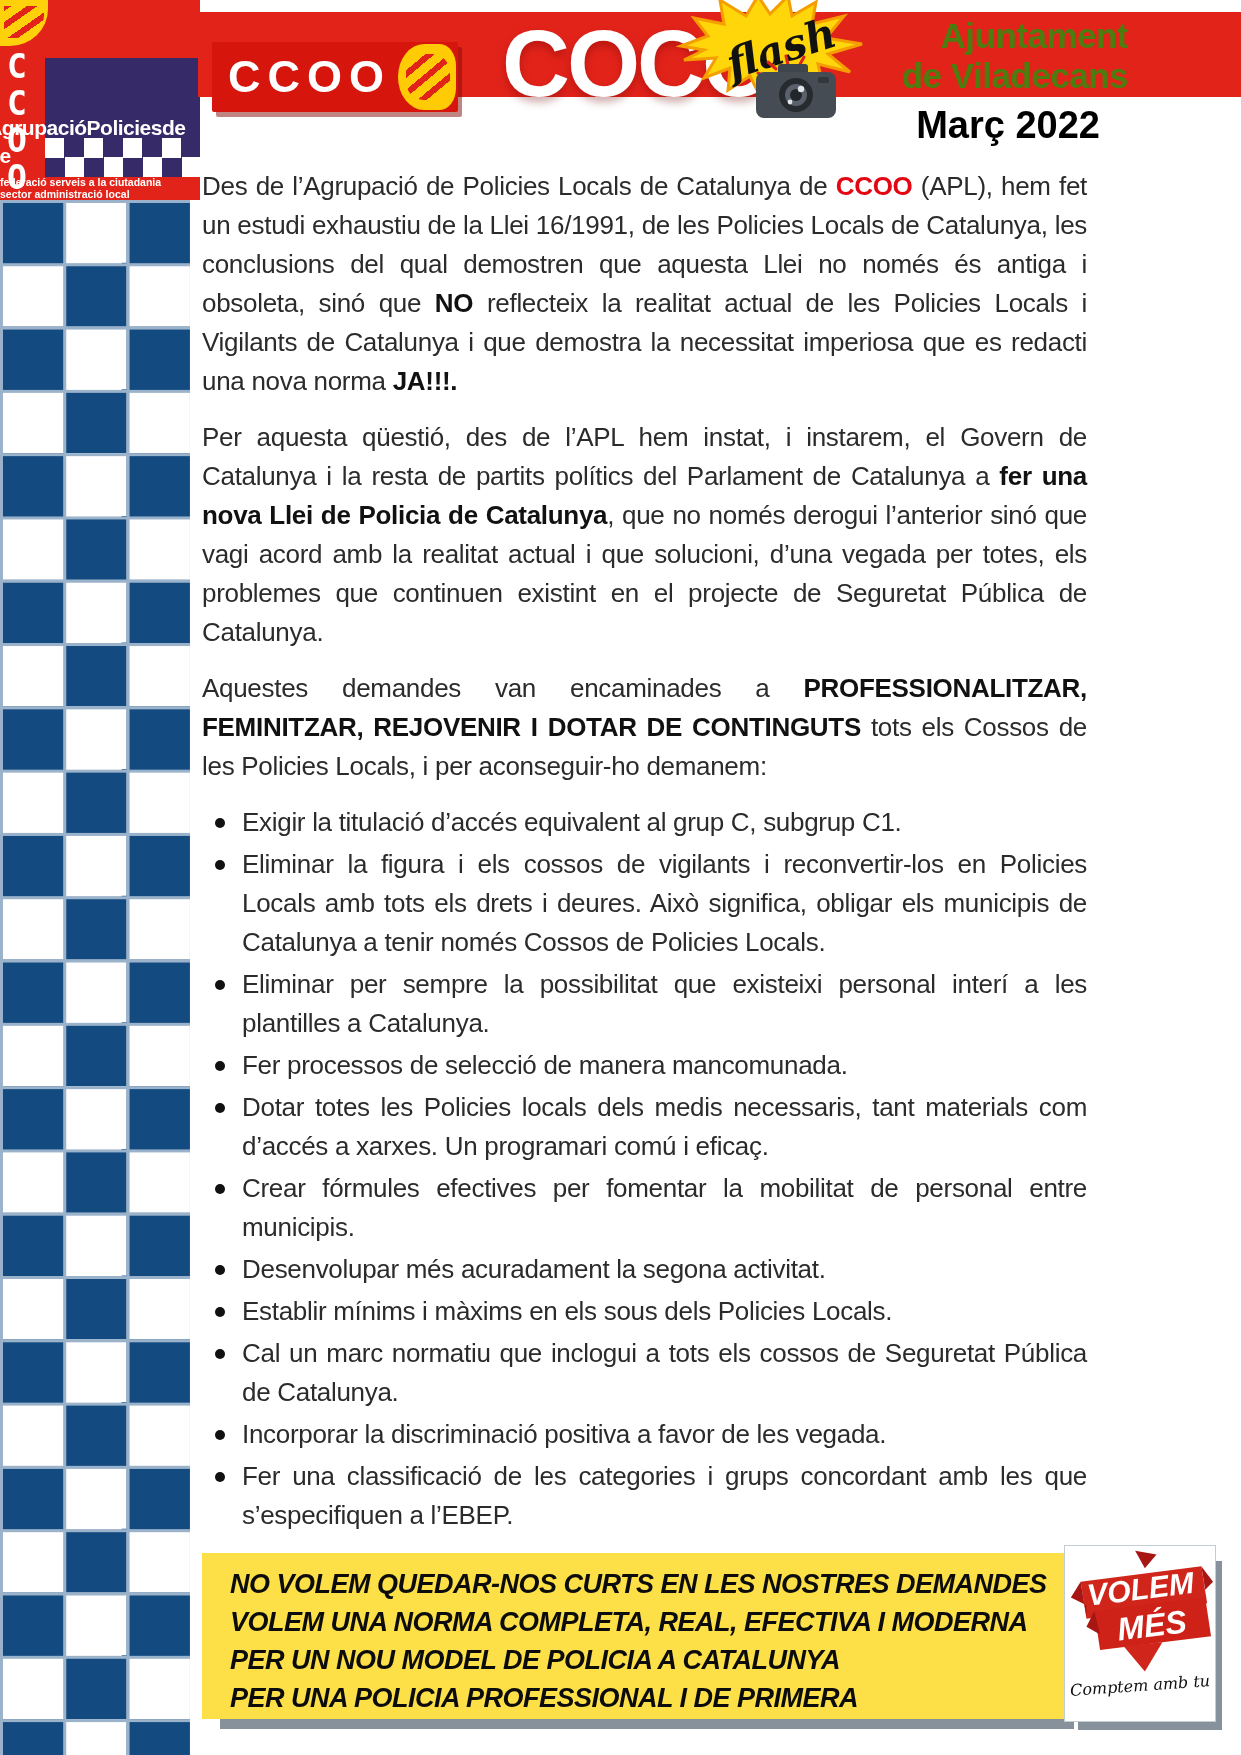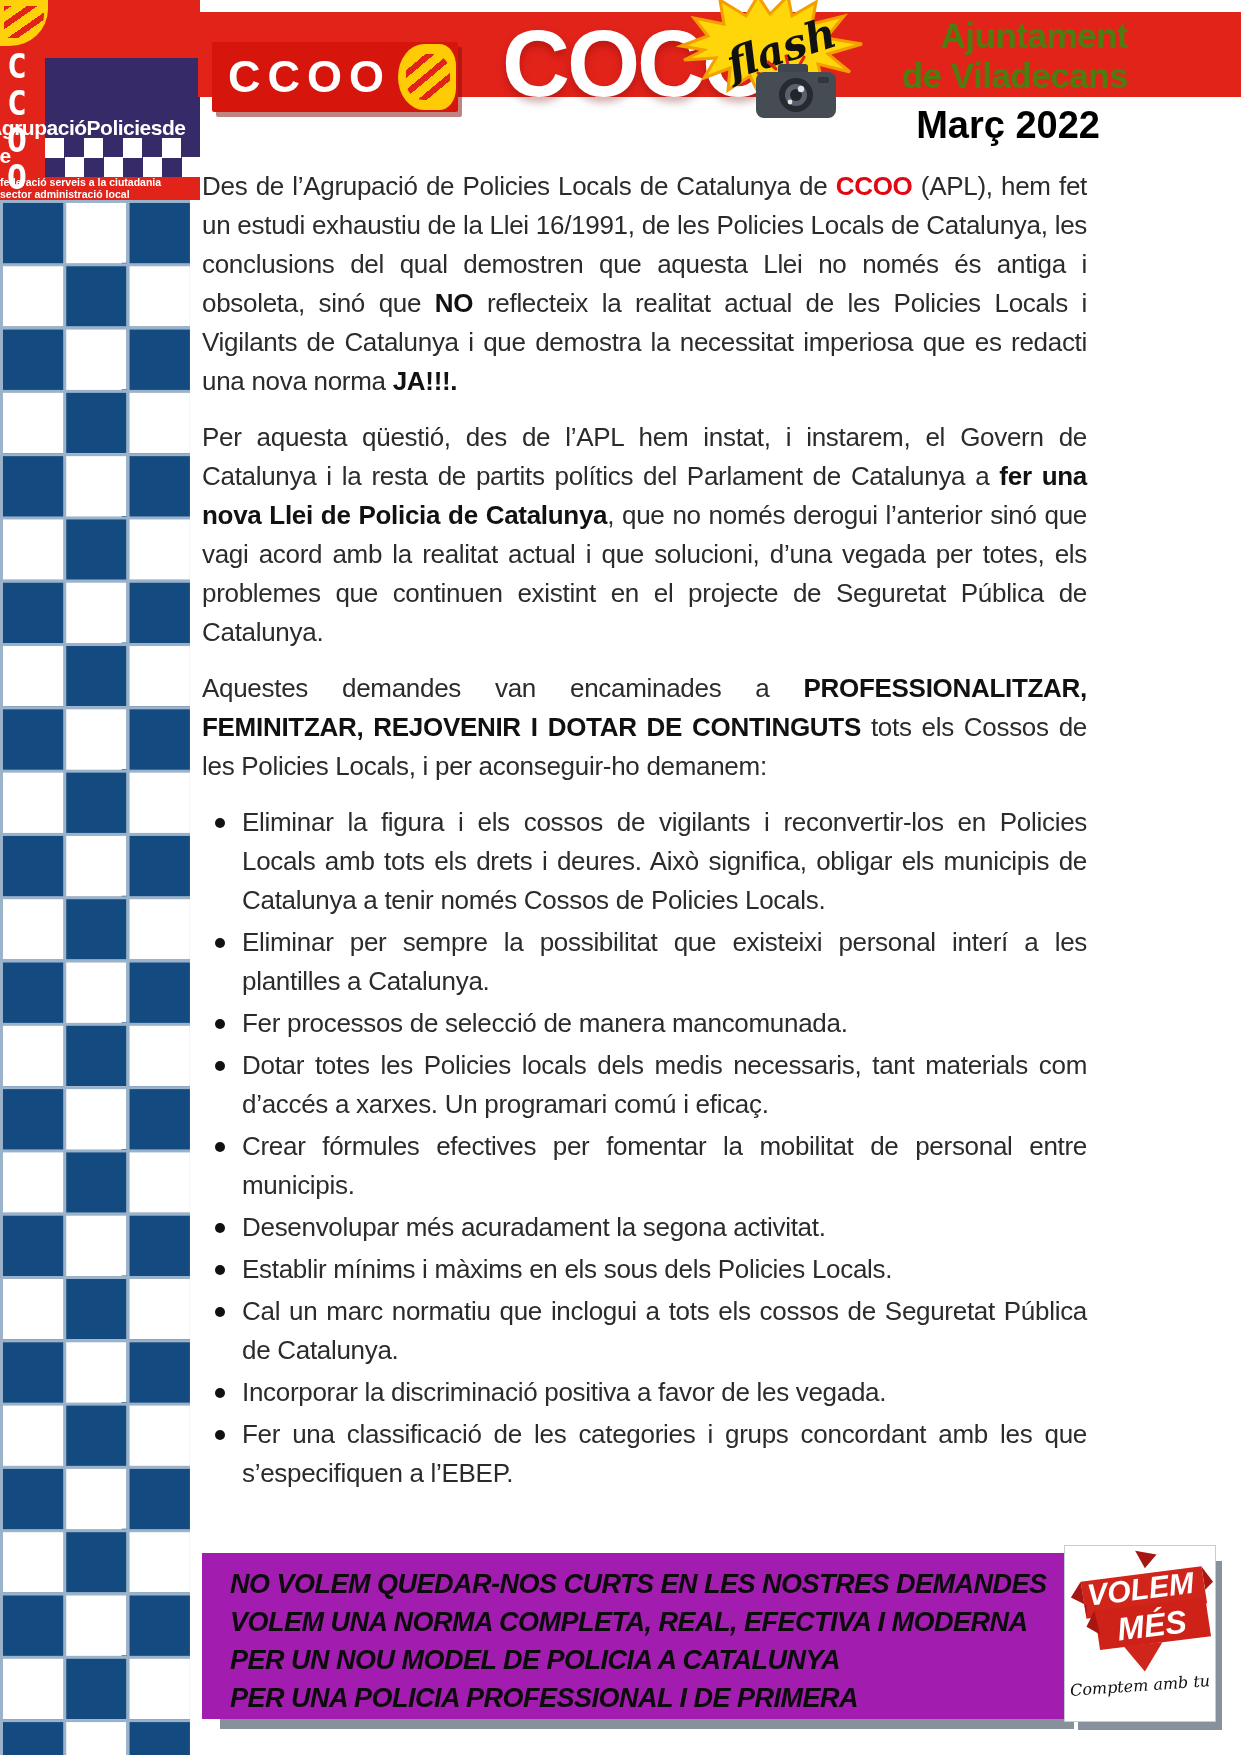--- a/index.html
+++ b/index.html
@@ -55,21 +55,21 @@
     font-size:26px;line-height:39px;letter-spacing:-0.3px;text-align:justify;}
   .content p{margin:17px 0 17px 0;}
   .seg-bold{font-weight:bold;color:#111;}
   .seg-accent{font-weight:bold;color:#e30613;}
   .content ul{list-style:none;margin:6px 0 0 0;padding:0;}
   .content li{position:relative;padding-left:40px;margin:0 0 3px 0;}
   .content li::before{content:"";position:absolute;left:13px;top:15px;width:10px;height:10px;
     border-radius:50%;background:#111;}
 
   
-  .demand-box{position:absolute;left:202px;top:1553px;width:862px;height:166px;background:#a21caf;
+  .demand-box{position:absolute;left:202px;top:1553px;width:862px;height:166px;background:#fde047;
     box-shadow:14px 14px 0 -4px #86919c;padding:12px 0 0 28px;box-sizing:border-box;}
   .demand-box div{color:#0c0c0c;font-weight:bold;font-style:italic;font-size:27px;line-height:38px;letter-spacing:-0.5px;}
 
   
   .volem-badge{position:absolute;left:1064px;top:1545px;width:152px;height:177px;background:#fff;
     box-shadow:10px 12px 0 -4px #86919c;border:1px solid #c4ccd4;box-sizing:border-box;text-align:center;}
   .volem-badge svg{display:block;margin:2px auto 0 auto;}
   .tagline{font-family:"DejaVu Serif",serif;font-style:italic;font-size:16px;color:#111;
     transform:rotate(-4deg);margin-top:-2px;}
 </style>
@@ -134,20 +134,21 @@
   <div class="date">Març 2022</div>
 
   <div class="content">
     <p><span>Des de l’Agrupació de Policies Locals de Catalunya de </span><span class="seg-accent">CCOO</span><span> (APL), hem fet un estudi exhaustiu de la Llei 16/1991, de les Policies Locals de Catalunya, les conclusions del qual demostren que aquesta Llei no només és antiga i obsoleta, sinó que </span><span class="seg-bold">NO</span><span> reflecteix la realitat actual de les Policies Locals i Vigilants de Catalunya i que demostra la necessitat imperiosa que es redacti una nova norma </span><span class="seg-bold">JA!!!.</span></p>
 
     <p><span>Per aquesta qüestió, des de l’APL hem instat, i instarem, el Govern de Catalunya i la resta de partits polítics del Parlament de Catalunya a </span><span class="seg-bold">fer una nova Llei de Policia de Catalunya</span><span>, que no només derogui l’anterior sinó que vagi acord amb la realitat actual i que solucioni, d’una vegada per totes, els problemes que continuen existint en el projecte de Seguretat Pública de Catalunya.</span></p>
 
     <p><span>Aquestes demandes van encaminades a </span><span class="seg-bold">PROFESSIONALITZAR, FEMINITZAR, REJOVENIR I DOTAR DE CONTINGUTS</span><span> tots els Cossos de les Policies Locals, i per aconseguir-ho demanem:</span></p>
 
     <ul>
+      <li>Exigir la titulació d’accés equivalent al grup C, subgrup C1.</li>
       <li>Eliminar la figura i els cossos de vigilants i reconvertir-los en Policies Locals amb tots els drets i deures. Això significa, obligar els municipis de Catalunya a tenir només Cossos de Policies Locals.</li>
       <li>Eliminar per sempre la possibilitat que existeixi personal interí a les plantilles a Catalunya.</li>
       <li>Fer processos de selecció de manera mancomunada.</li>
       <li>Dotar totes les Policies locals dels medis necessaris, tant materials com d’accés a xarxes. Un programari comú i eficaç.</li>
       <li>Crear fórmules efectives per fomentar la mobilitat de personal entre municipis.</li>
       <li>Desenvolupar més acuradament la segona activitat.</li>
       <li>Establir mínims i màxims en els sous dels Policies Locals.</li>
       <li>Cal un marc normatiu que inclogui a tots els cossos de Seguretat Pública de Catalunya.</li>
       <li>Incorporar la discriminació positiva a favor de les vegada.</li>
       <li>Fer una classificació de les categories i grups concordant amb les que s’especifiquen a l’EBEP.</li>

